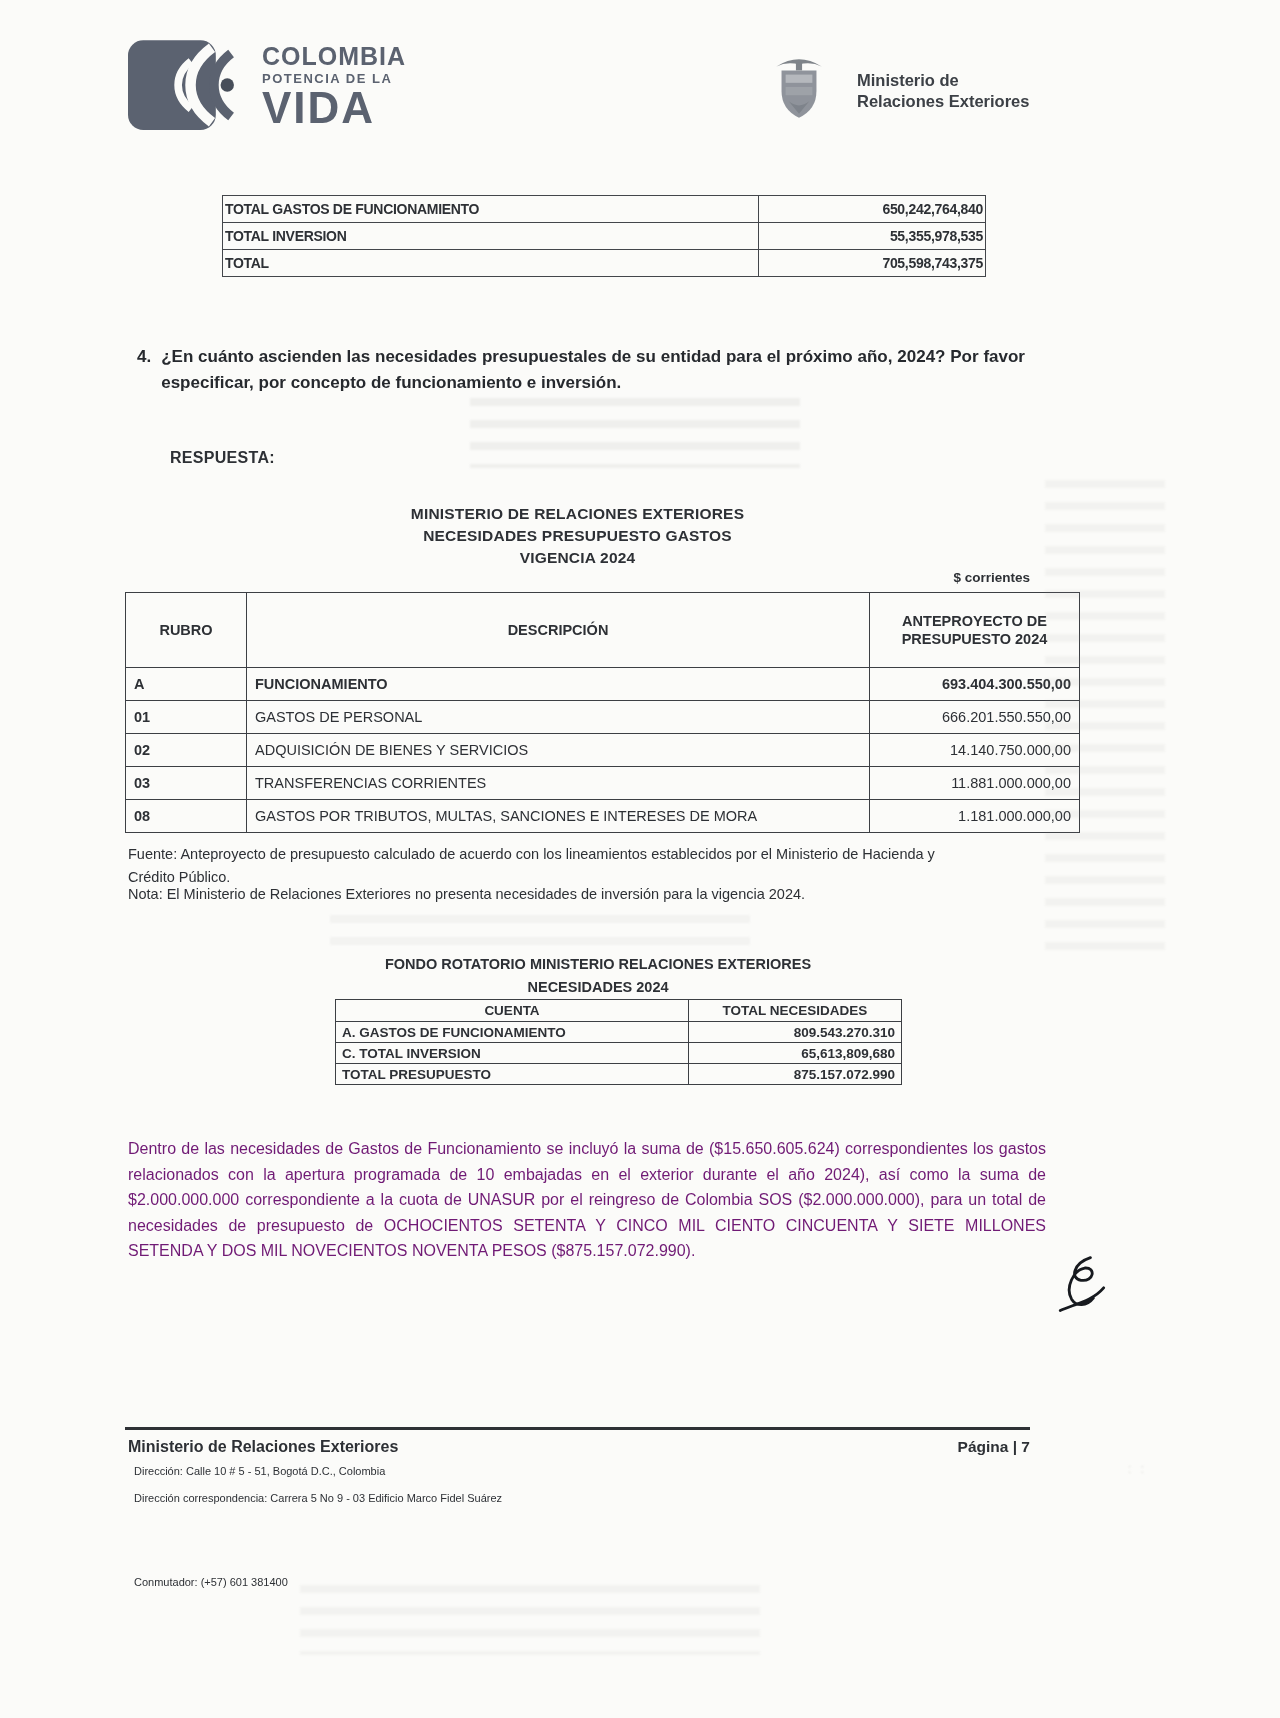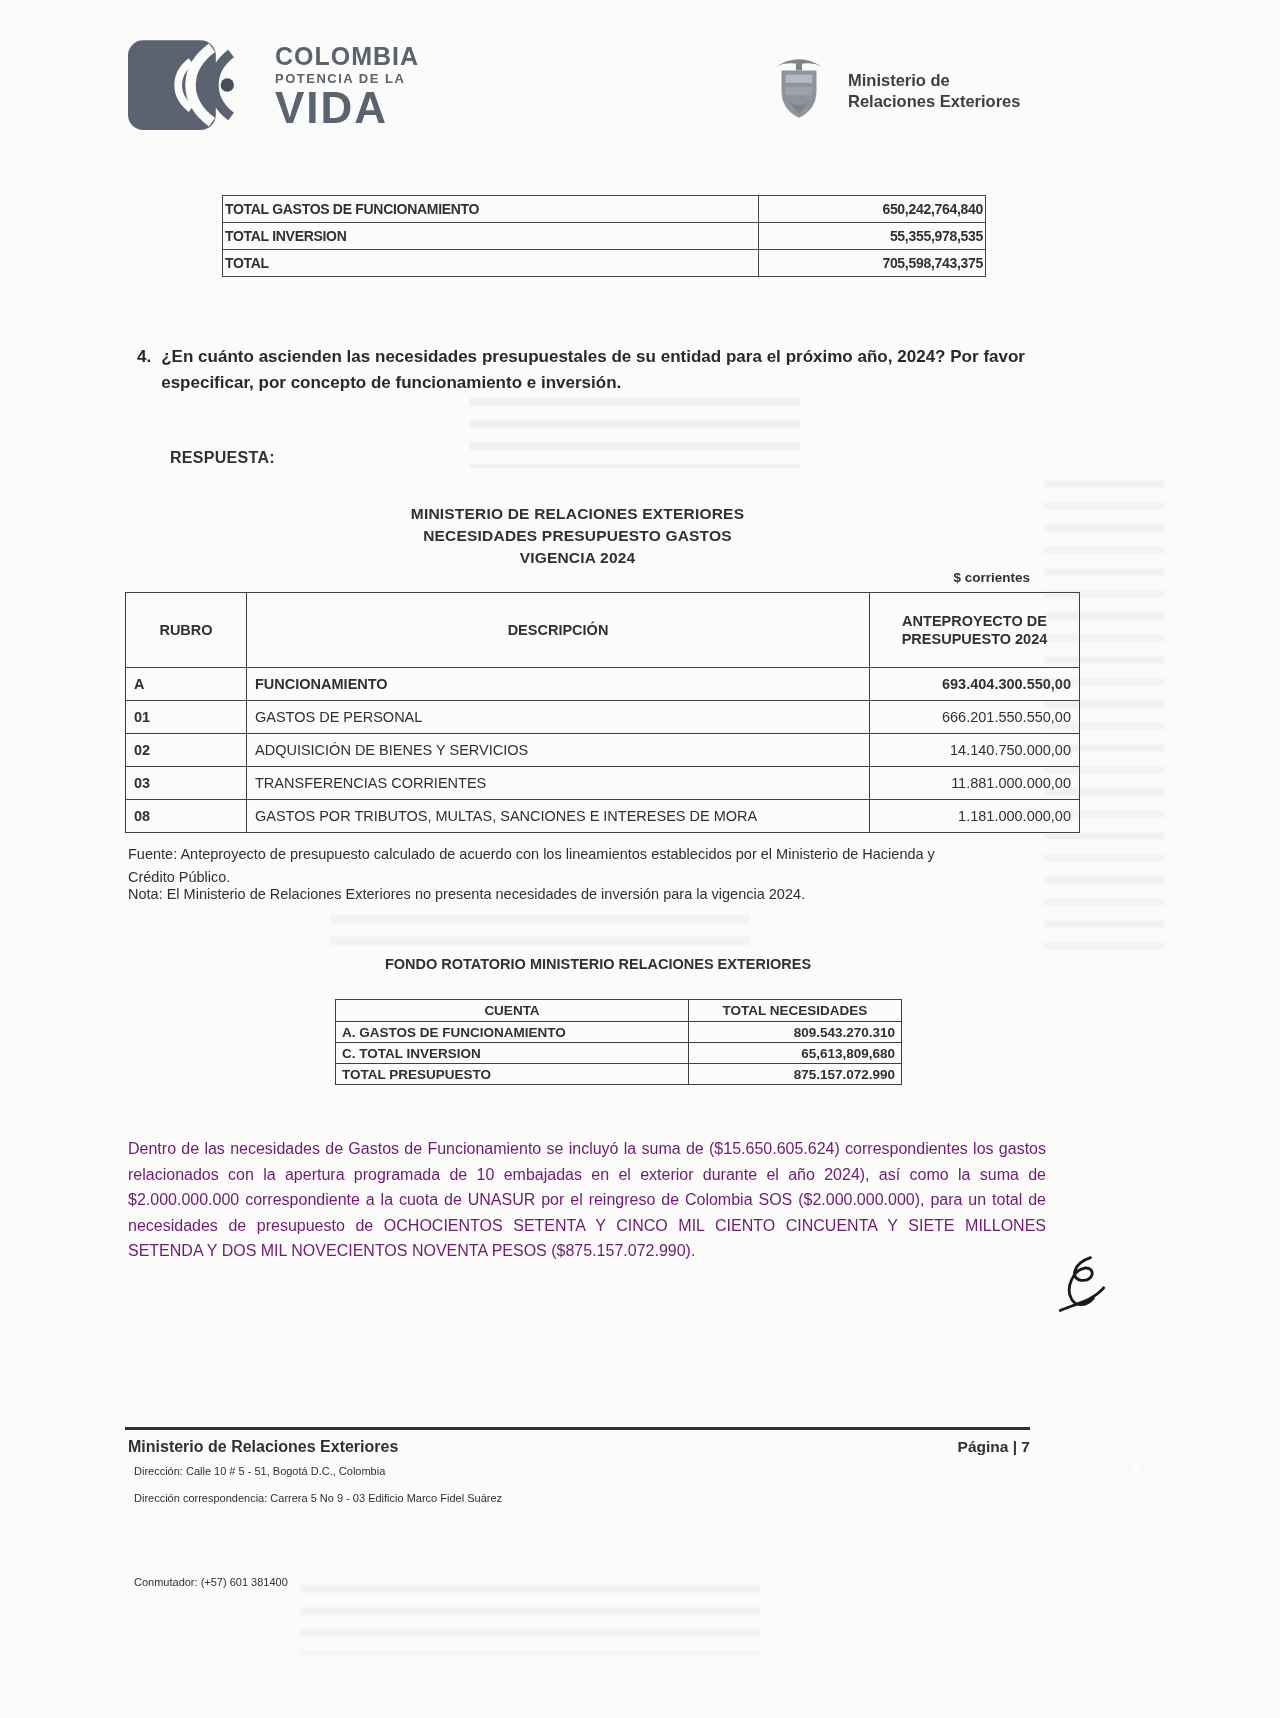--- a/index.html
+++ b/index.html
@@ -6,26 +6,26 @@
   body{
     width:1280px;height:1718px;position:relative;
     background:#fbfbf9;
     font-family:"Liberation Sans", sans-serif;
     color:#2d3035;
     overflow:hidden;
   }
   .abs{position:absolute;}
 
   
-  .logo-left{left:128px;top:36px;display:flex;align-items:flex-start;gap:21px;}
+  .logo-left{left:128px;top:36px;display:flex;align-items:flex-start;gap:8px;}
   .logo-left .wordmark{line-height:1;color:#5b6270;margin-top:8px;}
   .wm1{font-size:25px;font-weight:700;letter-spacing:1px;}
   .wm2{font-size:13px;font-weight:700;letter-spacing:1.5px;margin-top:3px;}
   .wm3{font-size:44px;font-weight:700;letter-spacing:2px;margin-top:1px;}
-  .logo-right{left:768px;top:52px;display:flex;align-items:center;gap:18px;}
+  .logo-right{left:768px;top:52px;display:flex;align-items:center;gap:27px;}
   .logo-right .mintext{font-size:16.5px;font-weight:700;color:#3c4046;line-height:1.25;filter:blur(.2px);}
 
   
   .sumtable{left:222px;top:195px;width:764px;border-collapse:collapse;}
   .sumtable td{
     border:1.5px solid #43464b;height:24px;
     font-size:14px;font-weight:700;letter-spacing:-0.3px;
     padding:1px 2px;white-space:nowrap;
   }
   .sumtable td.val{text-align:right;width:222px;}
@@ -188,20 +188,21 @@
     <td class="val">1.181.000.000,00</td>
   </tr>
 </tbody>
   </table>
 
 <div class="abs fuente">Fuente: Anteproyecto de presupuesto calculado de acuerdo con los lineamientos establecidos por el Ministerio de Hacienda y Crédito Público.</div>
 <div class="abs nota">Nota: El Ministerio de Relaciones Exteriores no presenta necesidades de inversión para la vigencia 2024.</div>
 
 <div class="abs ftitle">
   <div>FONDO ROTATORIO MINISTERIO RELACIONES EXTERIORES</div>
+  <div>NECESIDADES  2024</div>
 </div>
 
 <table class="abs ftable">
   <tbody>
       <tr>
     <th class="fcol-cuenta">CUENTA</th>
     <th class="fcol-val">TOTAL NECESIDADES</th>
   </tr>
   <tr>
     <td>A. GASTOS DE FUNCIONAMIENTO</td>

